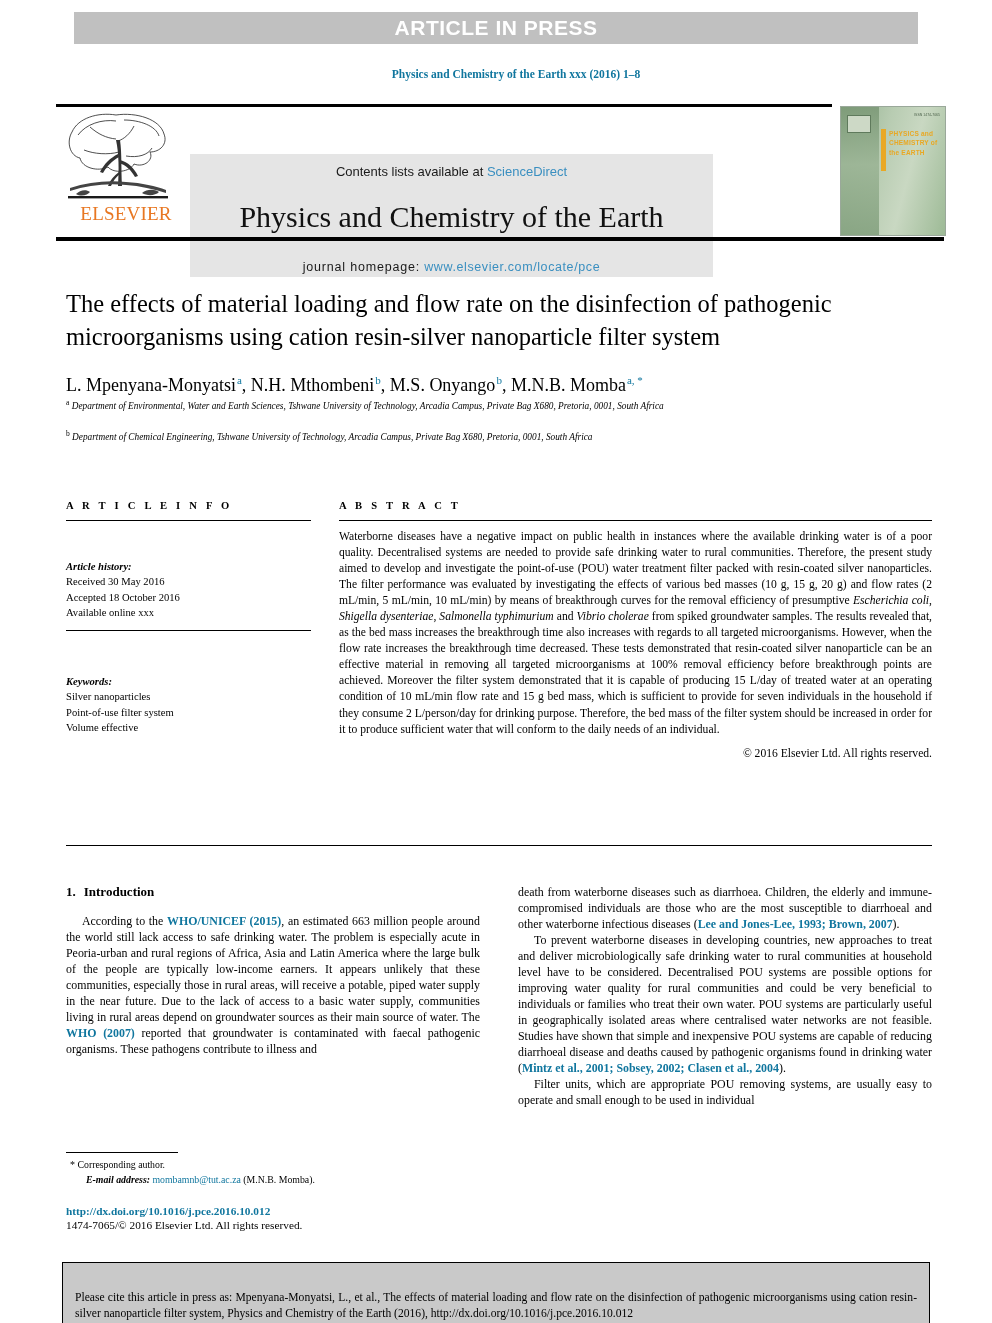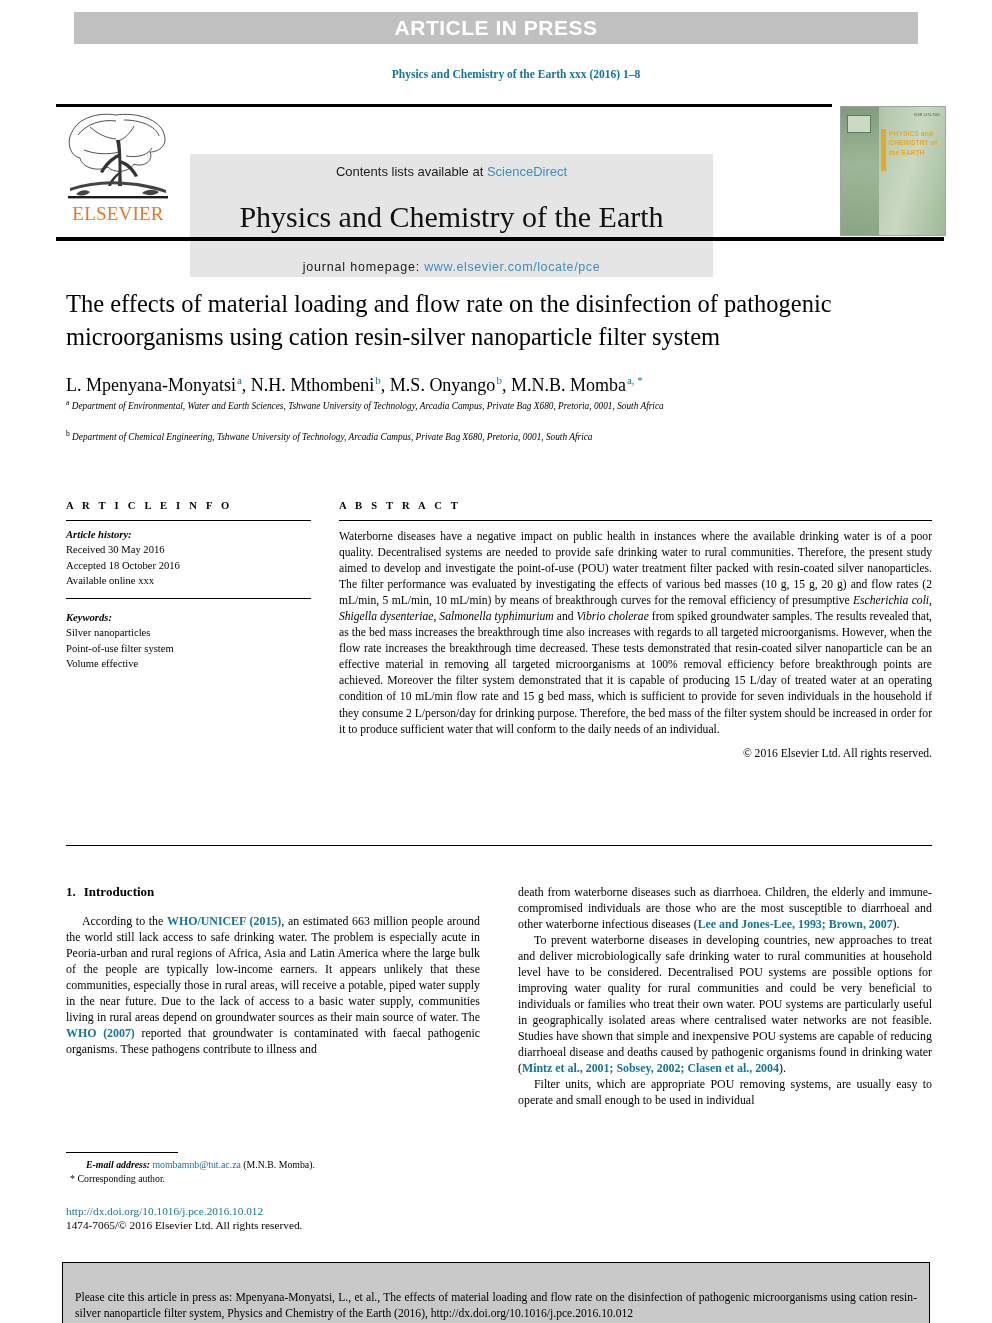--- a/index.html
+++ b/index.html
@@ -88,21 +88,21 @@
   }
   .tree-canvas {
     position: absolute;
     left: 6px;
     top: 0px;
     width: 108px;
     height: 92px;
   }
   .elsevier-word {
     position: absolute;
-    left: 0;
+    left: 8px;
     top: 93px;
     width: 120px;
     text-align: center;
     font-family: "Liberation Serif", serif;
     font-size: 19px;
     letter-spacing: 0.2px;
     color: #e87722;
   }
   .contents-box {
     position: absolute;
@@ -253,21 +253,21 @@
   }
   .hairline {
     border-top: 1.4px solid #000;
     margin-top: 9px;
   }
   .info-body {
     font-size: 10.6px;
     line-height: 1.44;
     padding-top: 6px;
   }
-  .info-body .ital { font-style: italic; font-weight: bold; }
+  .info-body .ital { font-style: italic; font-weight: bold; margin-top: 32px; }
   .info-sep {
     border-top: 1.1px solid #000;
     margin-top: 10px;
     margin-bottom: 5px;
   }
   .abs-body {
     font-size: 11.6px;
     line-height: 1.385;
     text-align: justify;
     padding-top: 8px;
@@ -346,20 +346,21 @@
     position: absolute;
     left: 66px;
     top: 1205px;
     width: 460px;
   }
   .doi-link {
     font-size: 11.3px;
     color: #10769e;
     text-decoration: none;
     display: block;
+    font-weight: bold;
   }
   .issn-line {
     font-size: 11.3px;
     padding-top: 2px;
   }
 
   
   .cite-box {
     position: absolute;
     left: 62px;
@@ -504,29 +505,29 @@
 
     <div class="bcol">
       <p class="bodytext" style="text-indent:0"><span>death from waterborne diseases such as diarrhoea. Children, the elderly and immune-compromised individuals are those who are the most susceptible to diarrhoeal and other waterborne infectious diseases (</span><a class="cite" href="#">Lee and Jones-Lee, 1993; Brown, 2007</a><span>).</span></p>
       <p class="bodytext"><span>To prevent waterborne diseases in developing countries, new approaches to treat and deliver microbiologically safe drinking water to rural communities at household level have to be considered. Decentralised POU systems are possible options for improving water quality for rural communities and could be very beneficial to individuals or families who treat their own water. POU systems are particularly useful in geographically isolated areas where centralised water networks are not feasible. Studies have shown that simple and inexpensive POU systems are capable of reducing diarrhoeal disease and deaths caused by pathogenic organisms found in drinking water (</span><a class="cite" href="#">Mintz et al., 2001; Sobsey, 2002; Clasen et al., 2004</a><span>).</span></p>
       <p class="bodytext">Filter units, which are appropriate POU removing systems, are usually easy to operate and small enough to be used in individual</p>
     </div>
   </div>
 
   <div class="footnote">
     <div class="fn-rule"></div>
+    <div class="fn-line">
+      <span class="star">*</span>
+      <span>Corresponding author.</span>
+    </div>
     <div class="fn-line fn-email">
       <span class="ital">E-mail address:</span>
       <a href="#">mombamnb@tut.ac.za</a>
       <span>(M.N.B. Momba).</span>
     </div>
-    <div class="fn-line">
-      <span class="star">*</span>
-      <span>Corresponding author.</span>
-    </div>
   </div>
 
   <div class="doi-block">
     <a class="doi-link" href="#">http://dx.doi.org/10.1016/j.pce.2016.10.012</a>
     <div class="issn-line">1474-7065/© 2016 Elsevier Ltd. All rights reserved.</div>
   </div>
 
   <div class="cite-box">
     <div class="cite-text">Please cite this article in press as: Mpenyana-Monyatsi, L., et al., The effects of material loading and flow rate on the disinfection of pathogenic microorganisms using cation resin-silver nanoparticle filter system, Physics and Chemistry of the Earth (2016), http://dx.doi.org/10.1016/j.pce.2016.10.012</div>
   </div>

